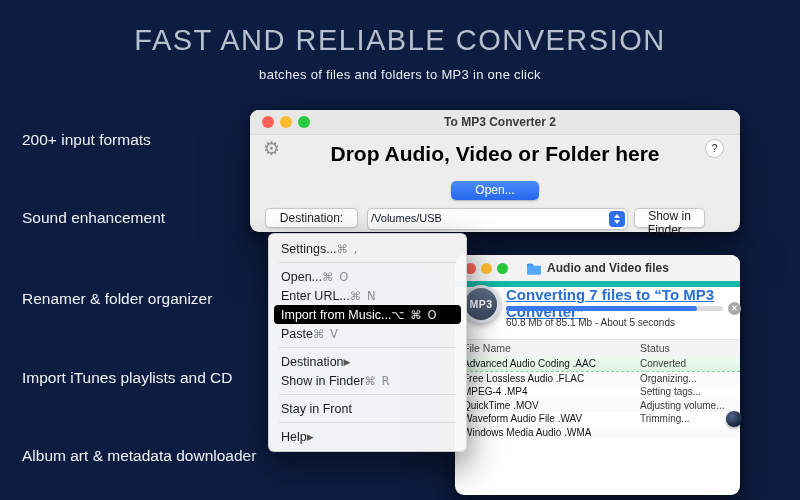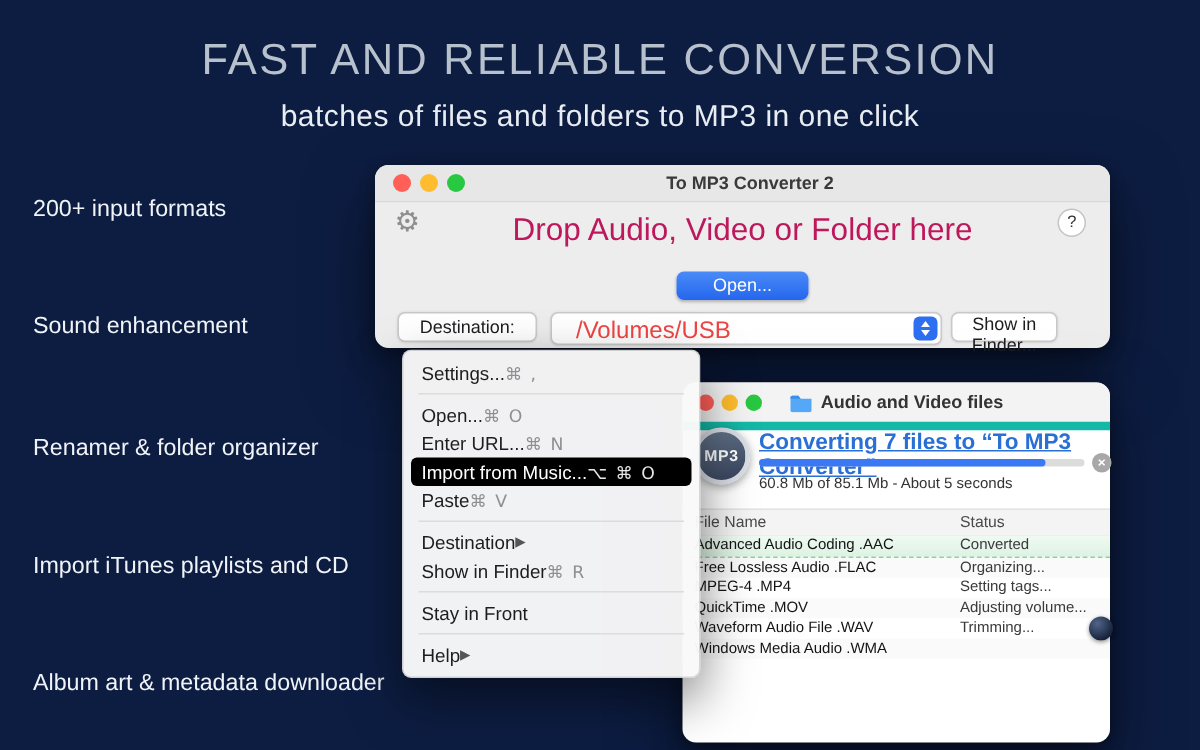--- a/index.html
+++ b/index.html
@@ -9,21 +9,21 @@
     font-family:"Liberation Sans", sans-serif;
   }
   
   .hero-title {
     position:absolute; top:24px; left:0; width:100%;
     text-align:center; font-size:29px; letter-spacing:1.5px;
     color:#b7c0cd; font-weight:400;
   }
   .hero-subtitle {
     position:absolute; top:67px; left:0; width:100%;
-    text-align:center; font-size:20px; letter-spacing:.3px;
+    text-align:center; font-size:13px; letter-spacing:.3px;
     color:#e9edf4; font-weight:400;
   }
   
   .feature { position:absolute; left:22px; font-size:15.5px; color:#f0f3f7; }
   .feature:nth-child(1){ top:131px; }
   .feature:nth-child(2){ top:209px; }
   .feature:nth-child(3){ top:290px; }
   .feature:nth-child(4){ top:369px; }
   .feature:nth-child(5){ top:447px; }
   
@@ -40,37 +40,37 @@
   .main-win .titlebar { height:24px; background:#e7e7e7;
     border-bottom:1px solid #dadada; border-radius:9px 9px 0 0; }
   .main-win .tl { width:12px; height:12px; top:6px; }
   .main-win .tl.red{ left:12px; } .main-win .tl.yellow{ left:30px; } .main-win .tl.green{ left:48px; }
   .main-win .win-title { top:5px; font-size:12px;padding-left:10px; }
   .gear { position:absolute; left:13px; top:29px; font-size:19px; color:#8f8f8f;
     line-height:19px; cursor:default;
     font-family:"DejaVu Sans", sans-serif; }
   .drop-zone { position:absolute; left:40px; top:32px; right:40px; height:28px;
     text-align:center; }
-  .drop-zone span { font-size:21px; font-weight:400; color:#be185d; }
+  .drop-zone span { font-size:21px; font-weight:700; color:#000000; }
   .help-btn { position:absolute; right:16px; top:29px; width:17px; height:17px;
     background:#fff; border:1px solid #c4c4c4; border-radius:50%;
     font-size:11px; color:#333; text-align:center; line-height:17px; }
   .open-btn { position:absolute; left:201px; top:71px; width:88px; height:19px;
     background:linear-gradient(#4a8bf8,#2566ee); border:none; border-radius:5px;
     color:#fff; font-size:12px; font-family:inherit; line-height:17px; padding:0;
     box-shadow:0 1px 2px rgba(0,0,0,.25); }
   .btn-white { position:absolute; height:20px; background:#fff;
     border:1px solid #c9c9c9; border-radius:5px; font-size:12px; color:#1d1d1f;
     font-family:inherit; padding:0; box-shadow:0 .5px 1.5px rgba(0,0,0,.1); }
   .dest-btn { left:15px; top:98px; width:93px; }
   .finder-btn { left:384px; top:98px; width:71px; }
   .combo { position:absolute; left:117px; top:98px; width:259px; height:20px;
     background:#fff; border:1px solid #c9c9c9; border-radius:5px;
     box-shadow:0 .5px 1.5px rgba(0,0,0,.1); }
-  .combo-value { position:absolute; left:16px; top:3px; font-size:16px; color:#ef4444; }
+  .combo-value { position:absolute; left:3px; top:3px; font-size:11px; color:#0f172a; }
   .stepper { position:absolute; right:2px; top:2px; width:16px; height:16px;
     background:#2e6ff2; border-radius:4px; display:flex; flex-direction:column;
     align-items:center; justify-content:center; }
   .stepper .up { width:0; height:0; border-left:3px solid transparent;
     border-right:3px solid transparent; border-bottom:4px solid #fff; margin-bottom:2px; }
   .stepper .down { width:0; height:0; border-left:3px solid transparent;
     border-right:3px solid transparent; border-top:4px solid #fff; }
   
   .menu { position:absolute; left:268px; top:233px; width:197px; z-index:30;
     background:rgba(249,249,249,.97); border:1px solid rgba(0,0,0,.14);

